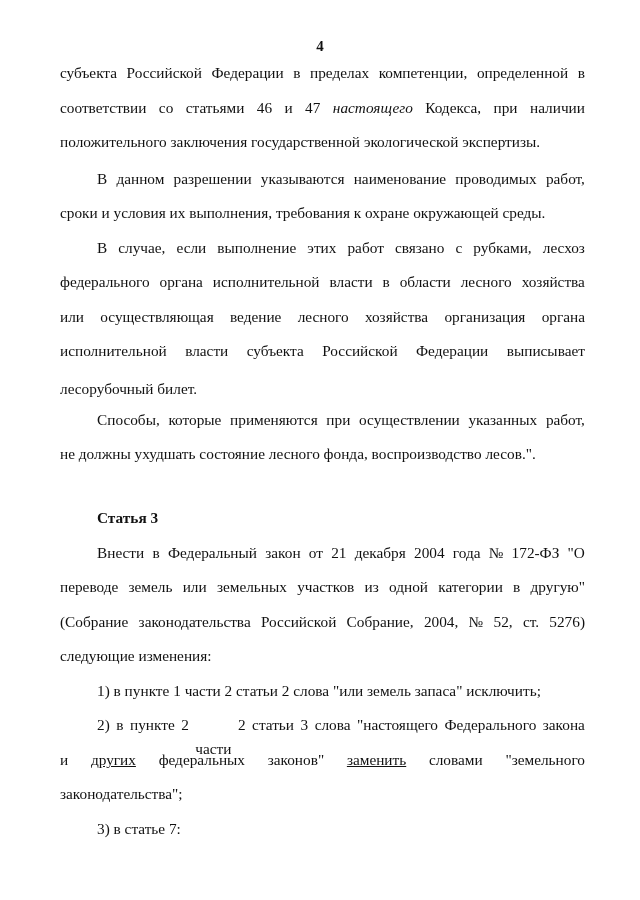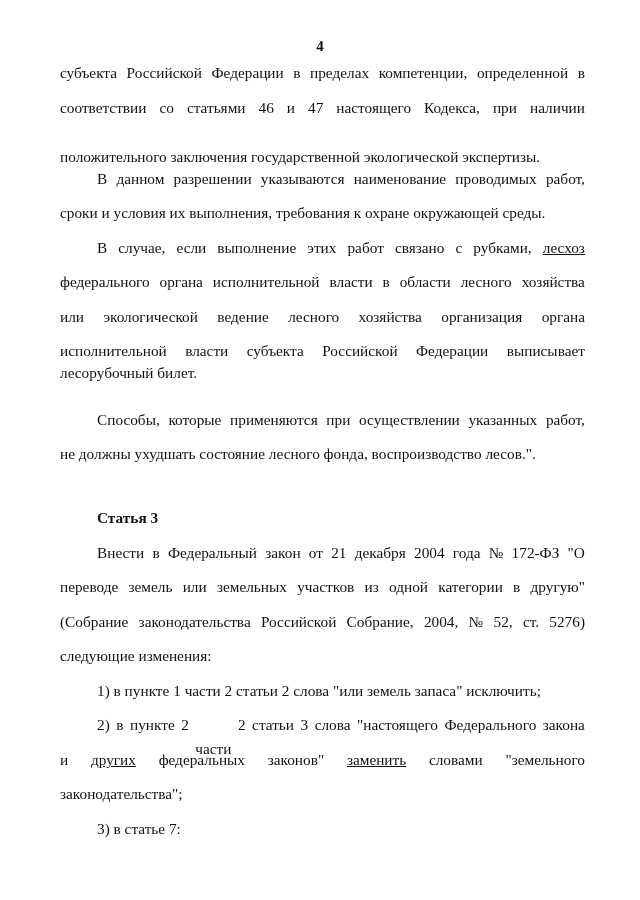--- a/index.html
+++ b/index.html
@@ -32,27 +32,27 @@
       </span>
     </div>
   <div class="line justify" style="top: 98px; white-space: normal;">
       <span style="display: flex; justify-content: space-between; width: 100%;">
         <span style="white-space: nowrap;">соответствии</span>
         <span style="white-space: nowrap;">со</span>
         <span style="white-space: nowrap;">статьями</span>
         <span style="white-space: nowrap;">46</span>
         <span style="white-space: nowrap;">и</span>
         <span style="white-space: nowrap;">47</span>
-        <span style="white-space: nowrap;">настоящего</span>
+        <span style="white-space: nowrap; font-style: italic;">настоящего</span>
         <span style="white-space: nowrap;">Кодекса,</span>
         <span style="white-space: nowrap;">при</span>
         <span style="white-space: nowrap;">наличии</span>
       </span>
     </div>
-  <div class="line" style="top:147px">положительного заключения государственной экологической экспертизы.</div>
+  <div class="line" style="top:132px">положительного заключения государственной экологической экспертизы.</div>
 
   <div class="line indent justify" style="top: 169px; white-space: normal;">
       <span style="display: flex; justify-content: space-between; width: 100%;">
         <span style="white-space: nowrap;">В</span>
         <span style="white-space: nowrap;">данном</span>
         <span style="white-space: nowrap;">разрешении</span>
         <span style="white-space: nowrap;">указываются</span>
         <span style="white-space: nowrap;">наименование</span>
         <span style="white-space: nowrap;">проводимых</span>
         <span style="white-space: nowrap;">работ,</span>
@@ -64,57 +64,57 @@
       <span style="display: flex; justify-content: space-between; width: 100%;">
         <span style="white-space: nowrap;">В</span>
         <span style="white-space: nowrap;">случае,</span>
         <span style="white-space: nowrap;">если</span>
         <span style="white-space: nowrap;">выполнение</span>
         <span style="white-space: nowrap;">этих</span>
         <span style="white-space: nowrap;">работ</span>
         <span style="white-space: nowrap;">связано</span>
         <span style="white-space: nowrap;">с</span>
         <span style="white-space: nowrap;">рубками,</span>
-        <span style="white-space: nowrap; text-decoration: underline;">лесхоз</span>
+        <span style="white-space: nowrap;">лесхоз</span>
       </span>
     </div>
   <div class="line justify" style="top: 272px; white-space: normal;">
       <span style="display: flex; justify-content: space-between; width: 100%;">
         <span style="white-space: nowrap;">федерального</span>
         <span style="white-space: nowrap;">органа</span>
         <span style="white-space: nowrap;">исполнительной</span>
         <span style="white-space: nowrap;">власти</span>
         <span style="white-space: nowrap;">в</span>
         <span style="white-space: nowrap;">области</span>
         <span style="white-space: nowrap;">лесного</span>
         <span style="white-space: nowrap;">хозяйства</span>
       </span>
     </div>
   <div class="line justify" style="top: 307px; white-space: normal;">
       <span style="display: flex; justify-content: space-between; width: 100%;">
         <span style="white-space: nowrap;">или</span>
-        <span style="white-space: nowrap;">экологической</span>
+        <span style="white-space: nowrap;">осуществляющая</span>
         <span style="white-space: nowrap;">ведение</span>
         <span style="white-space: nowrap;">лесного</span>
         <span style="white-space: nowrap;">хозяйства</span>
         <span style="white-space: nowrap;">организация</span>
         <span style="white-space: nowrap;">органа</span>
       </span>
     </div>
   <div class="line justify" style="top: 341px; white-space: normal;">
       <span style="display: flex; justify-content: space-between; width: 100%;">
         <span style="white-space: nowrap;">исполнительной</span>
         <span style="white-space: nowrap;">власти</span>
         <span style="white-space: nowrap;">субъекта</span>
         <span style="white-space: nowrap;">Российской</span>
         <span style="white-space: nowrap;">Федерации</span>
         <span style="white-space: nowrap;">выписывает</span>
       </span>
     </div>
-  <div class="line" style="top:363px">лесорубочный билет.</div>
+  <div class="line" style="top:379px">лесорубочный билет.</div>
 
   <div class="line indent justify" style="top: 410px; white-space: normal;">
       <span style="display: flex; justify-content: space-between; width: 100%;">
         <span style="white-space: nowrap;">Способы,</span>
         <span style="white-space: nowrap;">которые</span>
         <span style="white-space: nowrap;">применяются</span>
         <span style="white-space: nowrap;">при</span>
         <span style="white-space: nowrap;">осуществлении</span>
         <span style="white-space: nowrap;">указанных</span>
         <span style="white-space: nowrap;">работ,</span>

